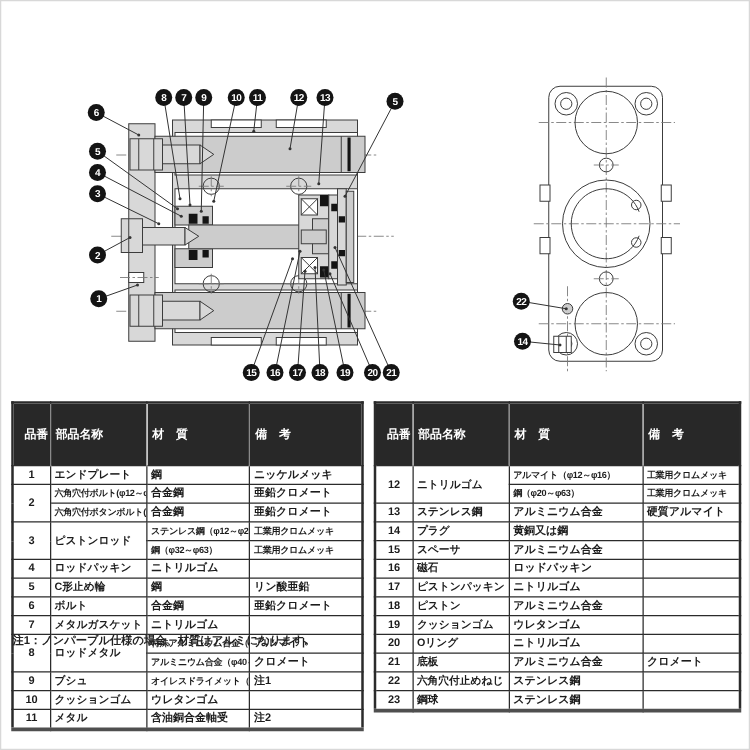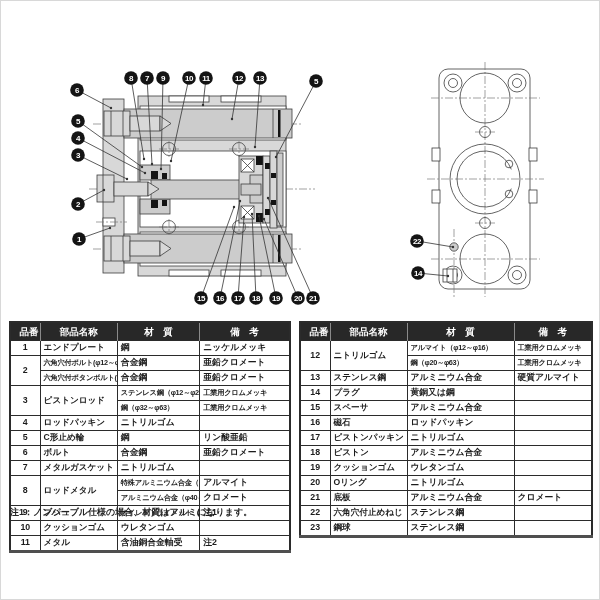--- a/index.html
+++ b/index.html
@@ -3,21 +3,21 @@
 <meta charset="utf-8">
 <style>
   html,body{margin:0;padding:0;background:#fff;}
   .page{position:relative;width:600px;height:600px;background:#ffffff;
         border:1px solid #d8d8d8;box-sizing:border-box;overflow:hidden;
         font-family:"Liberation Sans","DejaVu Sans",sans-serif;}
   svg{position:absolute;left:0;top:0;}
   .parts-table{position:absolute;border-collapse:collapse;table-layout:fixed;
         border:2px solid #2b2b2b;border-bottom:3px solid #4f4f4f;background:#fff;}
   .parts-table th{background:#282828;color:#fff;font-size:9.5px;font-weight:bold;
-        text-align:center;padding:2px 4px;height:13px;line-height:1;
+        text-align:left;padding:18px 4px;height:13px;line-height:1;
         border-right:1px solid #8a8a8a;white-space:nowrap;overflow:hidden;}
   .parts-table th.h0{text-align:right;padding:2px 1px;}
   .parts-table td{border:1px solid #2b2b2b;font-size:8.8px;font-weight:bold;color:#1c1c1c;
         padding:0 3px;height:14px;line-height:1.05;white-space:nowrap;overflow:hidden;}
   .parts-table td.no{text-align:center;padding:0 1px;}
   .parts-table td.name{font-size:8.6px;}
   .parts-table td.small{font-size:7.3px;letter-spacing:-0.3px;}
   #tableL{left:8px;top:320px;width:282px;}
   #tableR{left:298px;top:320px;width:294px;}
   .notes{position:absolute;left:9px;top:505px;font-size:9px;font-weight:bold;

